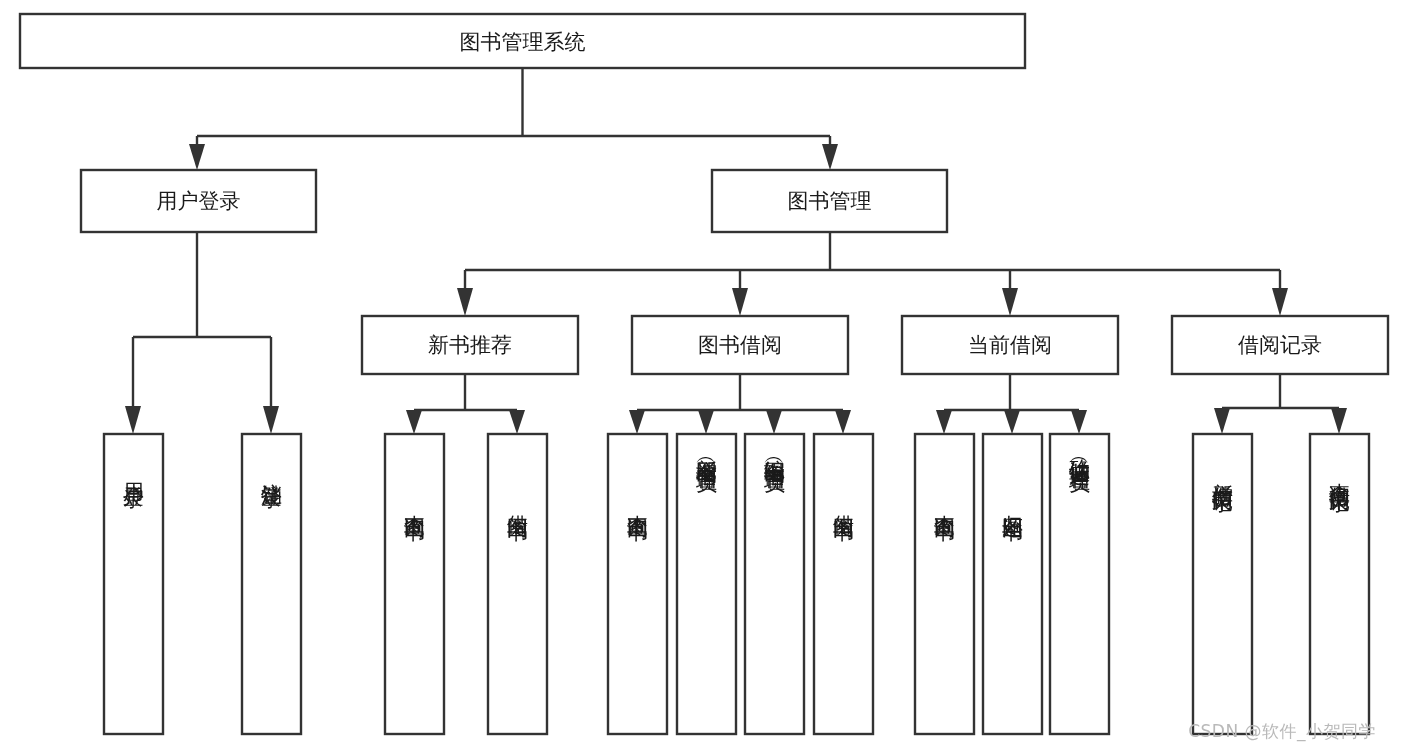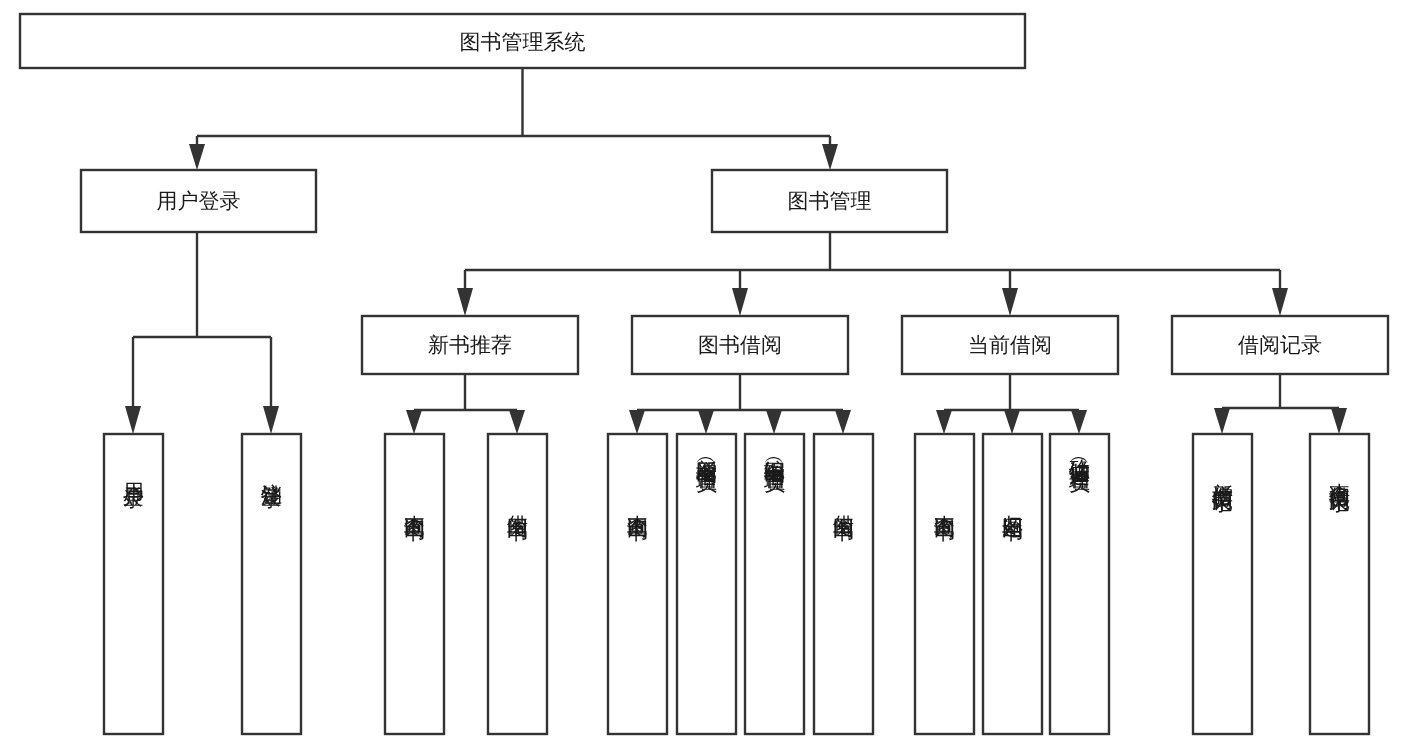--- a/index.html
+++ b/index.html
@@ -252,13 +252,14 @@
     <span class="leaf-label">确认归还（管理员）</span>
   </div>
 
   <div class="leaf-label-wrap" style="left:1193px; top:466px; width:59px; height:262px;">
     <span class="leaf-label">新增借阅记录</span>
   </div>
   <div class="leaf-label-wrap" style="left:1310px; top:466px; width:59px; height:262px;">
     <span class="leaf-label">查询借阅记录</span>
   </div>
 
+  <div class="watermark">CSDN @软件_小贺同学</div>
 </div>
 
 </body></html>

